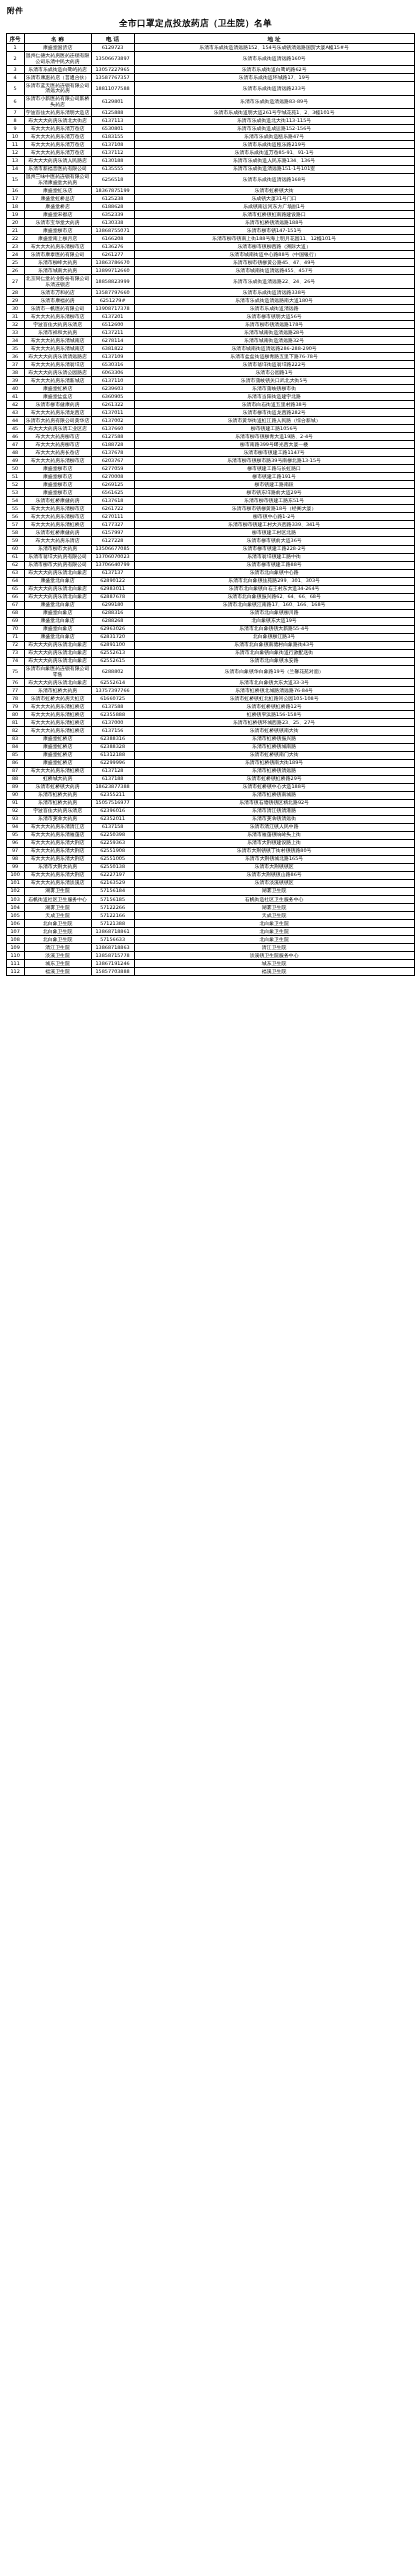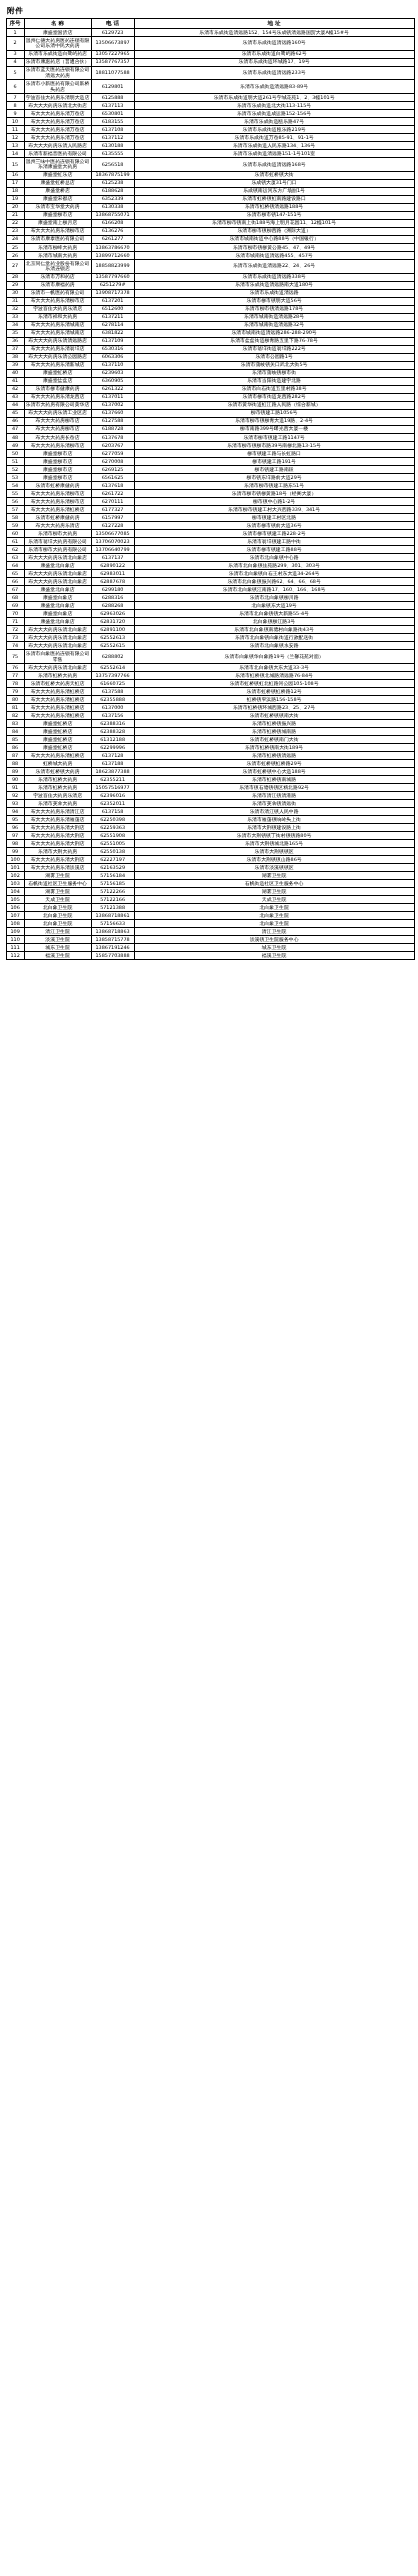--- a/index.html
+++ b/index.html
@@ -67,20 +67,21 @@
   }
   td.addr {
     text-align: center;
   }
 </style>
 </head>
 <body>
 
 <div class="page">
   <div class="attach-label">附件</div>
+  <div class="doc-title">全市口罩定点投放药店（卫生院）名单</div>
 
   <table class="main">
     <colgroup>
       <col class="c-idx">
       <col class="c-name">
       <col class="c-tel">
       <col class="c-addr">
     </colgroup>
     <thead>
       <tr>

